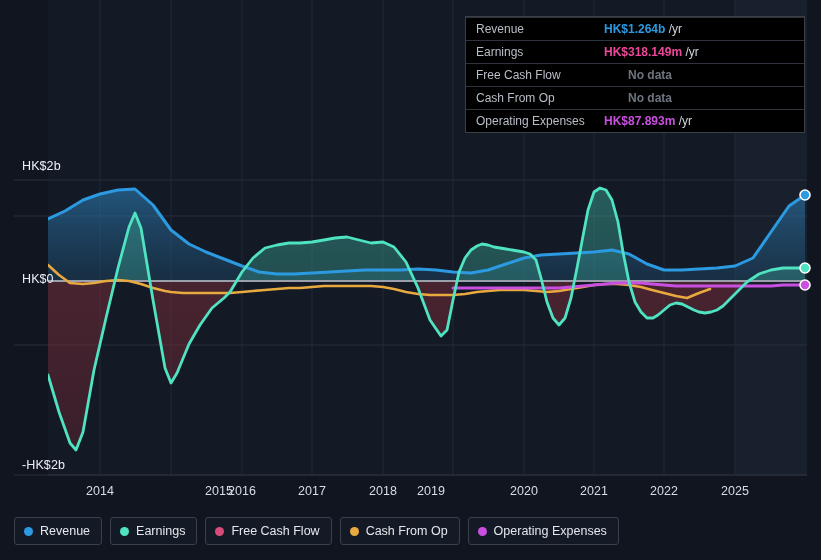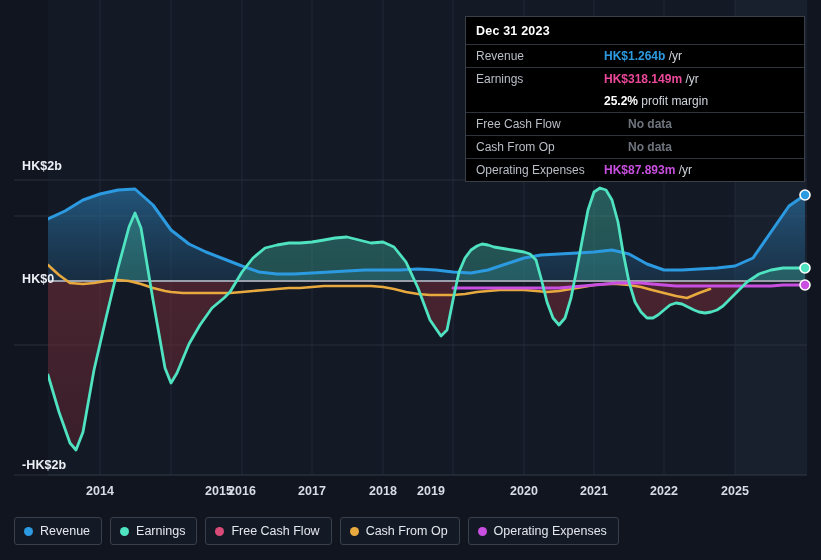--- a/index.html
+++ b/index.html
@@ -15,21 +15,20 @@
     font-family: "Liberation Sans", sans-serif;
     color: #e6e9ef;
   }
 
   
   #chart-root {
     position: absolute;
     left: 0; top: 0;
     width: 811px;
     height: 560px;
-    font-weight: bold;
   }
   .chart-svg {
     position: absolute;
     left: 0; top: 0;
     width: 821px;
     height: 512px;
     display: block;
   }
 
   
@@ -225,34 +224,29 @@
       <div class="x-label" style="left: 383px;">2018</div>
       <div class="x-label" style="left: 431px;">2019</div>
       <div class="x-label" style="left: 524px;">2020</div>
       <div class="x-label" style="left: 594px;">2021</div>
       <div class="x-label" style="left: 664px;">2022</div>
       <div class="x-label" style="left: 735px;">2025</div>
     </div>
 </div>
 
 <div id="tooltip">
-  <div class="tt-head">Dec 31 2023</div>
   <table>
     <tbody id="tt-body">
         <tr>
           <td class="tt-label">Revenue</td>
           <td class="tt-value"><span class="tt-val-strong" style="color: rgb(44, 154, 224);">HK$1.264b</span><span class="tt-unit"> /yr</span></td>
         </tr>
         <tr>
           <td class="tt-label">Earnings</td>
           <td class="tt-value"><span class="tt-val-strong" style="color: #ec4899;">HK$318.149m</span><span class="tt-unit"> /yr</span></td>
-        </tr>
-        <tr class="no-rule">
-          <td class="tt-label"></td>
-          <td class="tt-value"><span class="tt-val-strong" style="color: rgb(255, 255, 255);">25.2%</span><span class="tt-unit"> profit margin</span></td>
         </tr>
         <tr>
           <td class="tt-label">Free Cash Flow</td>
           <td class="tt-value"><span class="tt-val-strong tt-nodata" style="color: rgb(111, 117, 127);">No data</span></td>
         </tr>
         <tr>
           <td class="tt-label">Cash From Op</td>
           <td class="tt-value"><span class="tt-val-strong tt-nodata" style="color: rgb(111, 117, 127);">No data</span></td>
         </tr>
         <tr>

